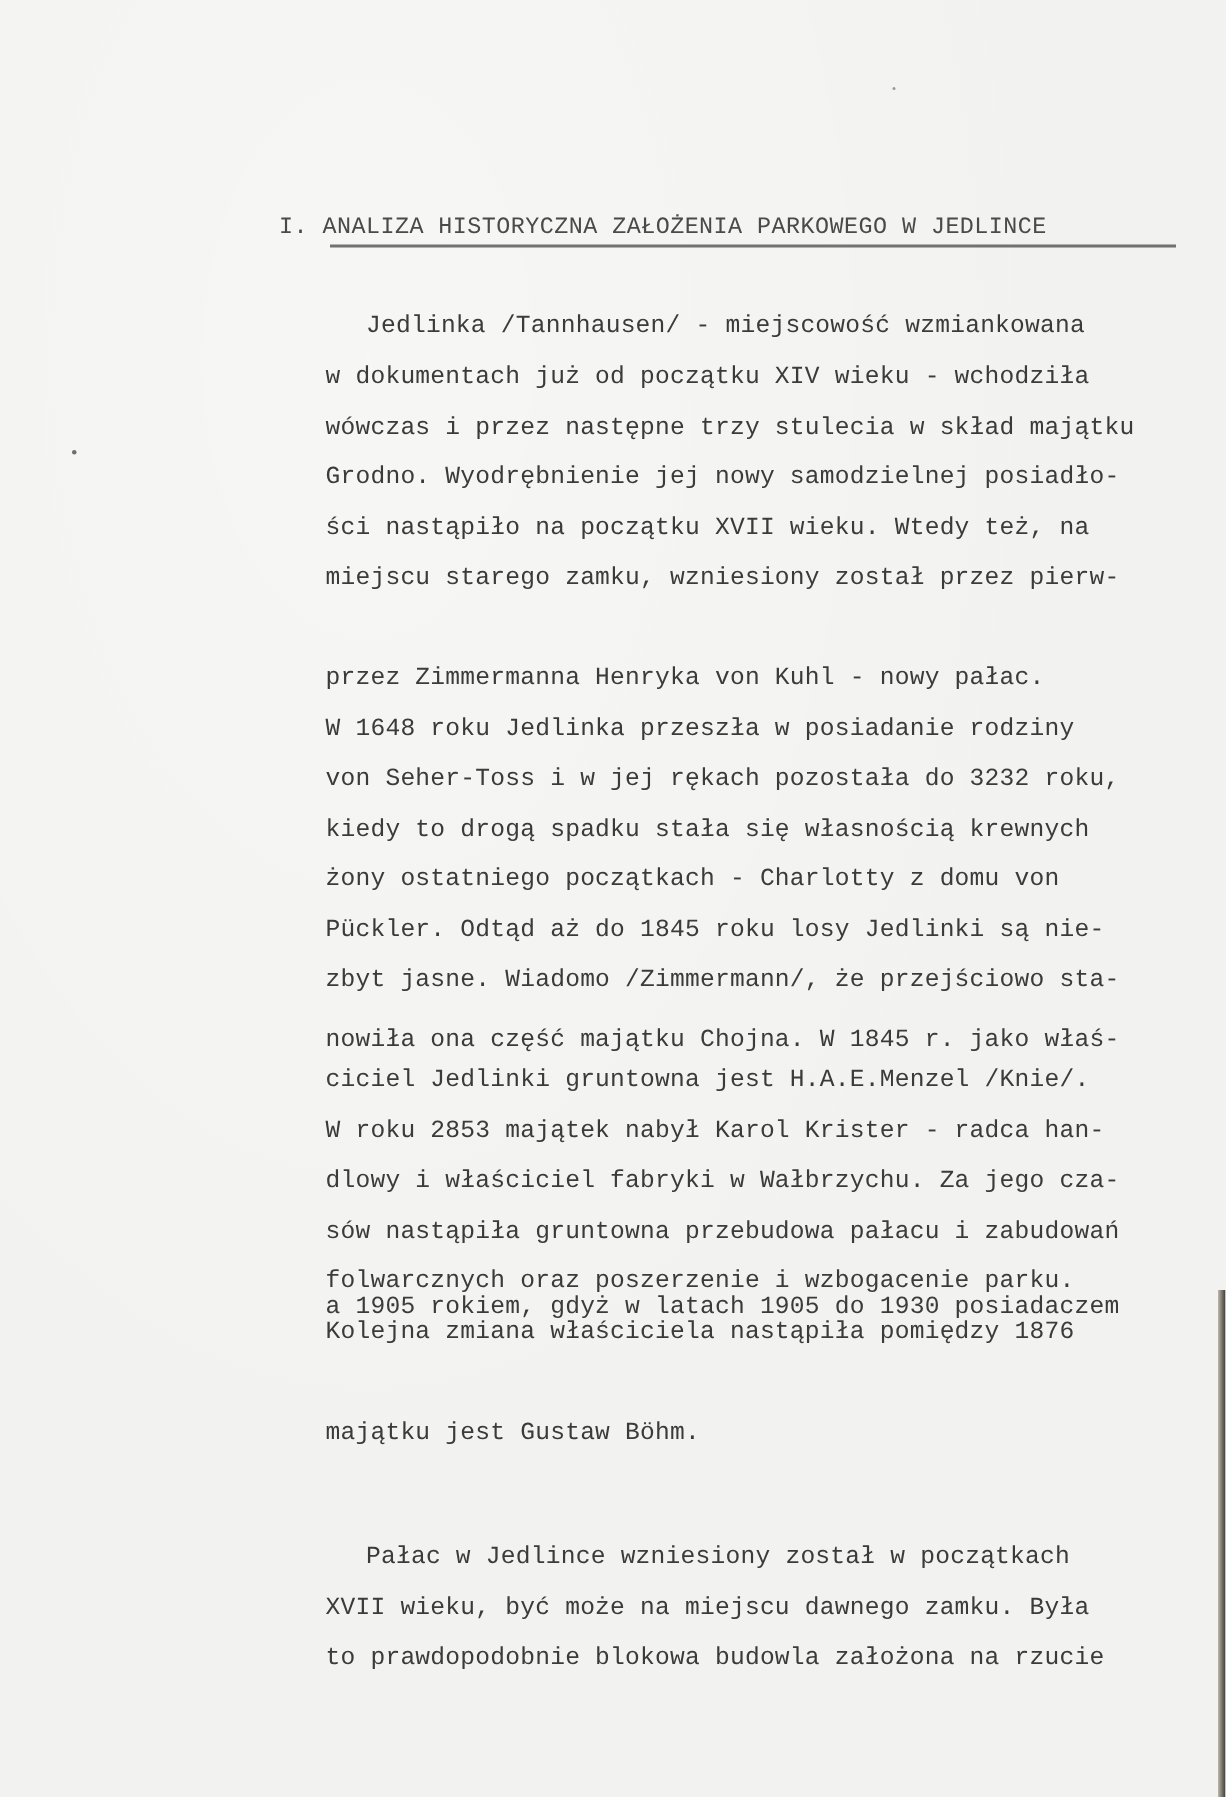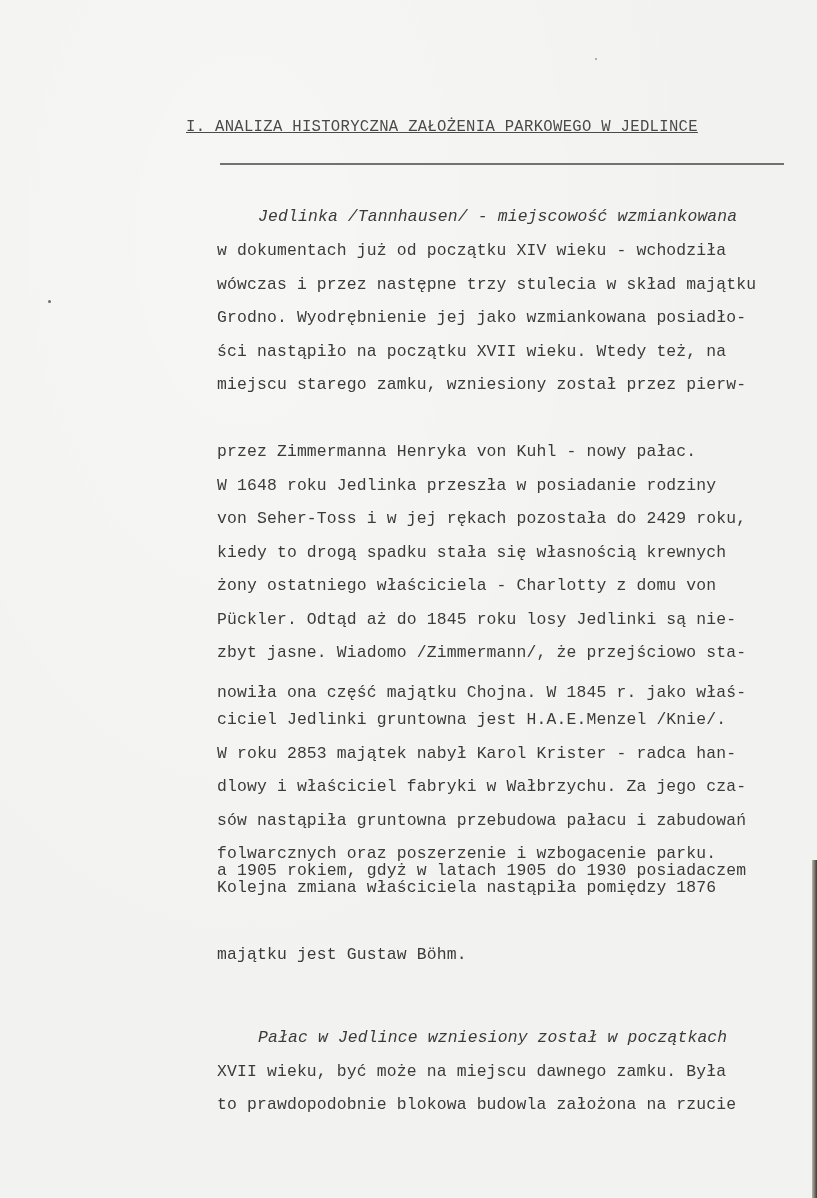--- a/index.html
+++ b/index.html
@@ -38,68 +38,67 @@
       height: 3px;
       border-radius: 50%;
       background: #6f6f6f;
     }
     .speck.s1 { left: 48px; top: 300px; }
     .speck.s2 { left: 595px; top: 58px; width: 2px; height: 2px; background: #9a9a9a; }
 
     .title {
       position: absolute;
       left: 186px;
-      top: 118px;
+      top: 142px;
       font-size: 15.6px;
       letter-spacing: 0.3px;
       white-space: nowrap;
       color: #4a4a4a;
-      text-decoration: underline;
     }
     .title-rule {
       position: absolute;
       left: 220px;
       top: 163px;
       width: 564px;
       height: 2px;
       background: #5a5a5a;
       opacity: 0.85;
     }
     .line {
       position: absolute;
       left: 217px;
       font-size: 16.4px;
       white-space: nowrap;
       letter-spacing: 0.15px;
       color: #3b3b3b;
     }
-    .line.indent { left: 258px; font-style: italic; }
+    .line.indent { left: 244px; }
   </style>
 </head>
 <body>
 
 <div class="page">
   <div class="speck s1"></div>
   <div class="speck s2"></div>
   <div class="edge-shadow"></div>
 
   <div class="title">I. ANALIZA HISTORYCZNA ZAŁOŻENIA PARKOWEGO  W JEDLINCE</div>
   <div class="title-rule"></div>
 
   <div class="line indent" style="top:207px">Jedlinka /Tannhausen/ - miejscowość wzmiankowana</div>
   <div class="line" style="top:241px">w dokumentach już od początku XIV wieku - wchodziła</div>
   <div class="line" style="top:275px">wówczas i przez następne trzy stulecia w skład majątku</div>
-  <div class="line" style="top:308px">Grodno. Wyodrębnienie jej jako wzmiankowana posiadło-</div>
+  <div class="line" style="top:308px">Grodno. Wyodrębnienie jej nowy samodzielnej posiadło-</div>
   <div class="line" style="top:342px">ści nastąpiło na początku XVII wieku. Wtedy też, na</div>
   <div class="line" style="top:375px">miejscu starego zamku, wzniesiony został przez pierw-</div>
   <div class="line" style="top:442px">przez Zimmermanna Henryka von Kuhl - nowy pałac.</div>
   <div class="line" style="top:476px">W 1648 roku Jedlinka przeszła w posiadanie rodziny</div>
-  <div class="line" style="top:509px">von Seher-Toss i w jej rękach pozostała do 2429 roku,</div>
+  <div class="line" style="top:509px">von Seher-Toss i w jej rękach pozostała do 3232 roku,</div>
   <div class="line" style="top:543px">kiedy to drogą spadku stała się własnością krewnych</div>
-  <div class="line" style="top:576px">żony ostatniego właściciela - Charlotty z domu von</div>
+  <div class="line" style="top:576px">żony ostatniego początkach - Charlotty z domu von</div>
   <div class="line" style="top:610px">Pückler. Odtąd aż do 1845 roku losy Jedlinki są nie-</div>
   <div class="line" style="top:643px">zbyt jasne. Wiadomo /Zimmermann/, że przejściowo sta-</div>
   <div class="line" style="top:683px">nowiła ona część majątku  Chojna. W 1845 r. jako właś-</div>
   <div class="line" style="top:710px">ciciel Jedlinki gruntowna jest H.A.E.Menzel /Knie/.</div>
   <div class="line" style="top:744px">W roku 2853 majątek nabył Karol Krister - radca han-</div>
   <div class="line" style="top:777px">dlowy i właściciel fabryki w Wałbrzychu. Za jego cza-</div>
   <div class="line" style="top:811px">sów nastąpiła gruntowna przebudowa pałacu i zabudowań</div>
   <div class="line" style="top:844px">folwarcznych oraz poszerzenie i wzbogacenie parku.</div>
   <div class="line" style="top:878px">Kolejna zmiana właściciela nastąpiła pomiędzy 1876</div>
   <div class="line" style="top:861px">a 1905 rokiem, gdyż w latach 1905 do 1930 posiadaczem</div>

